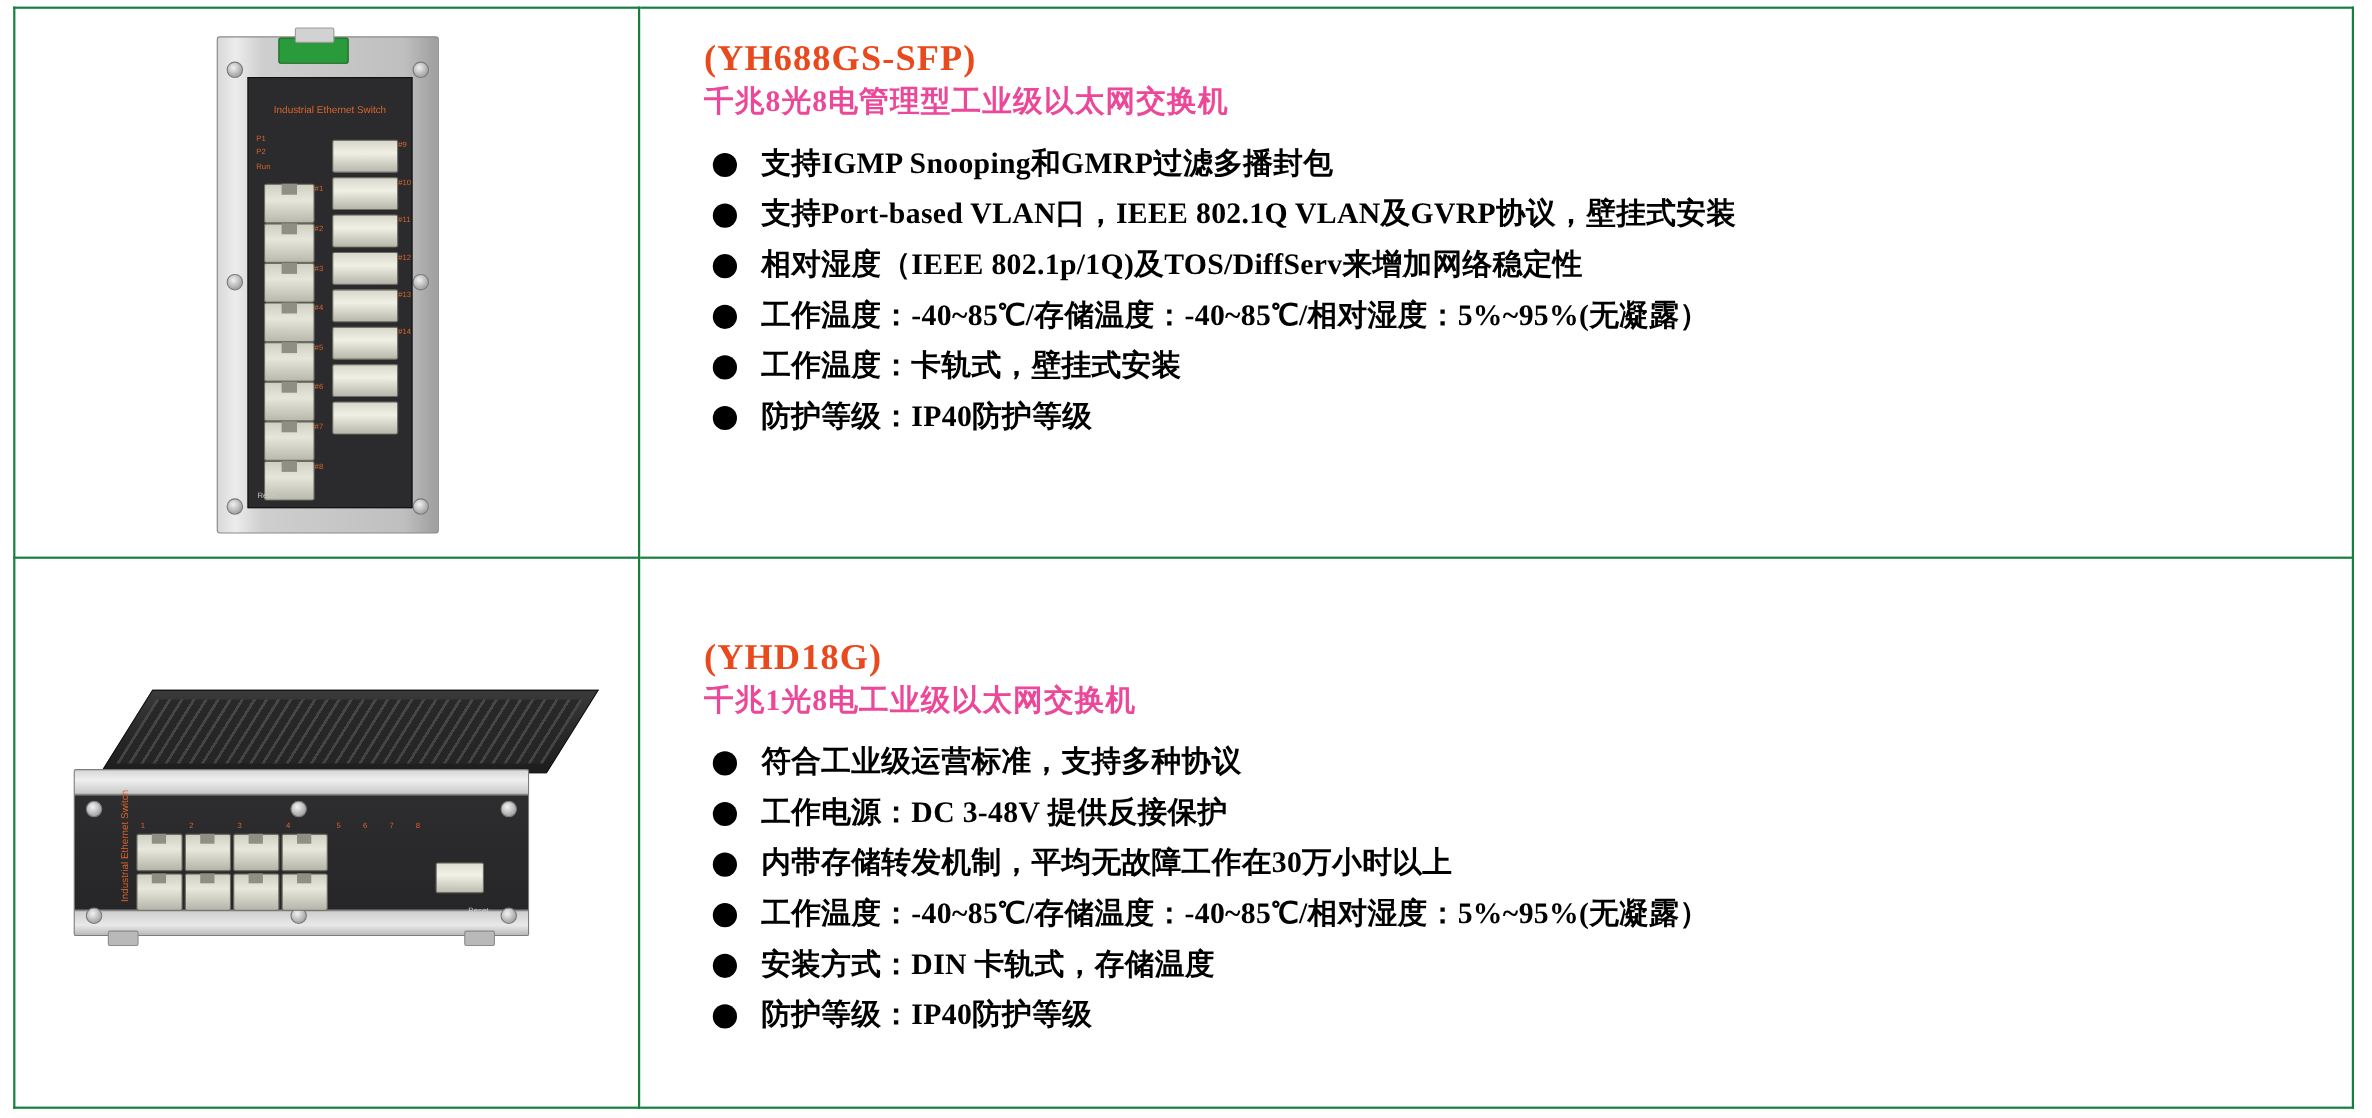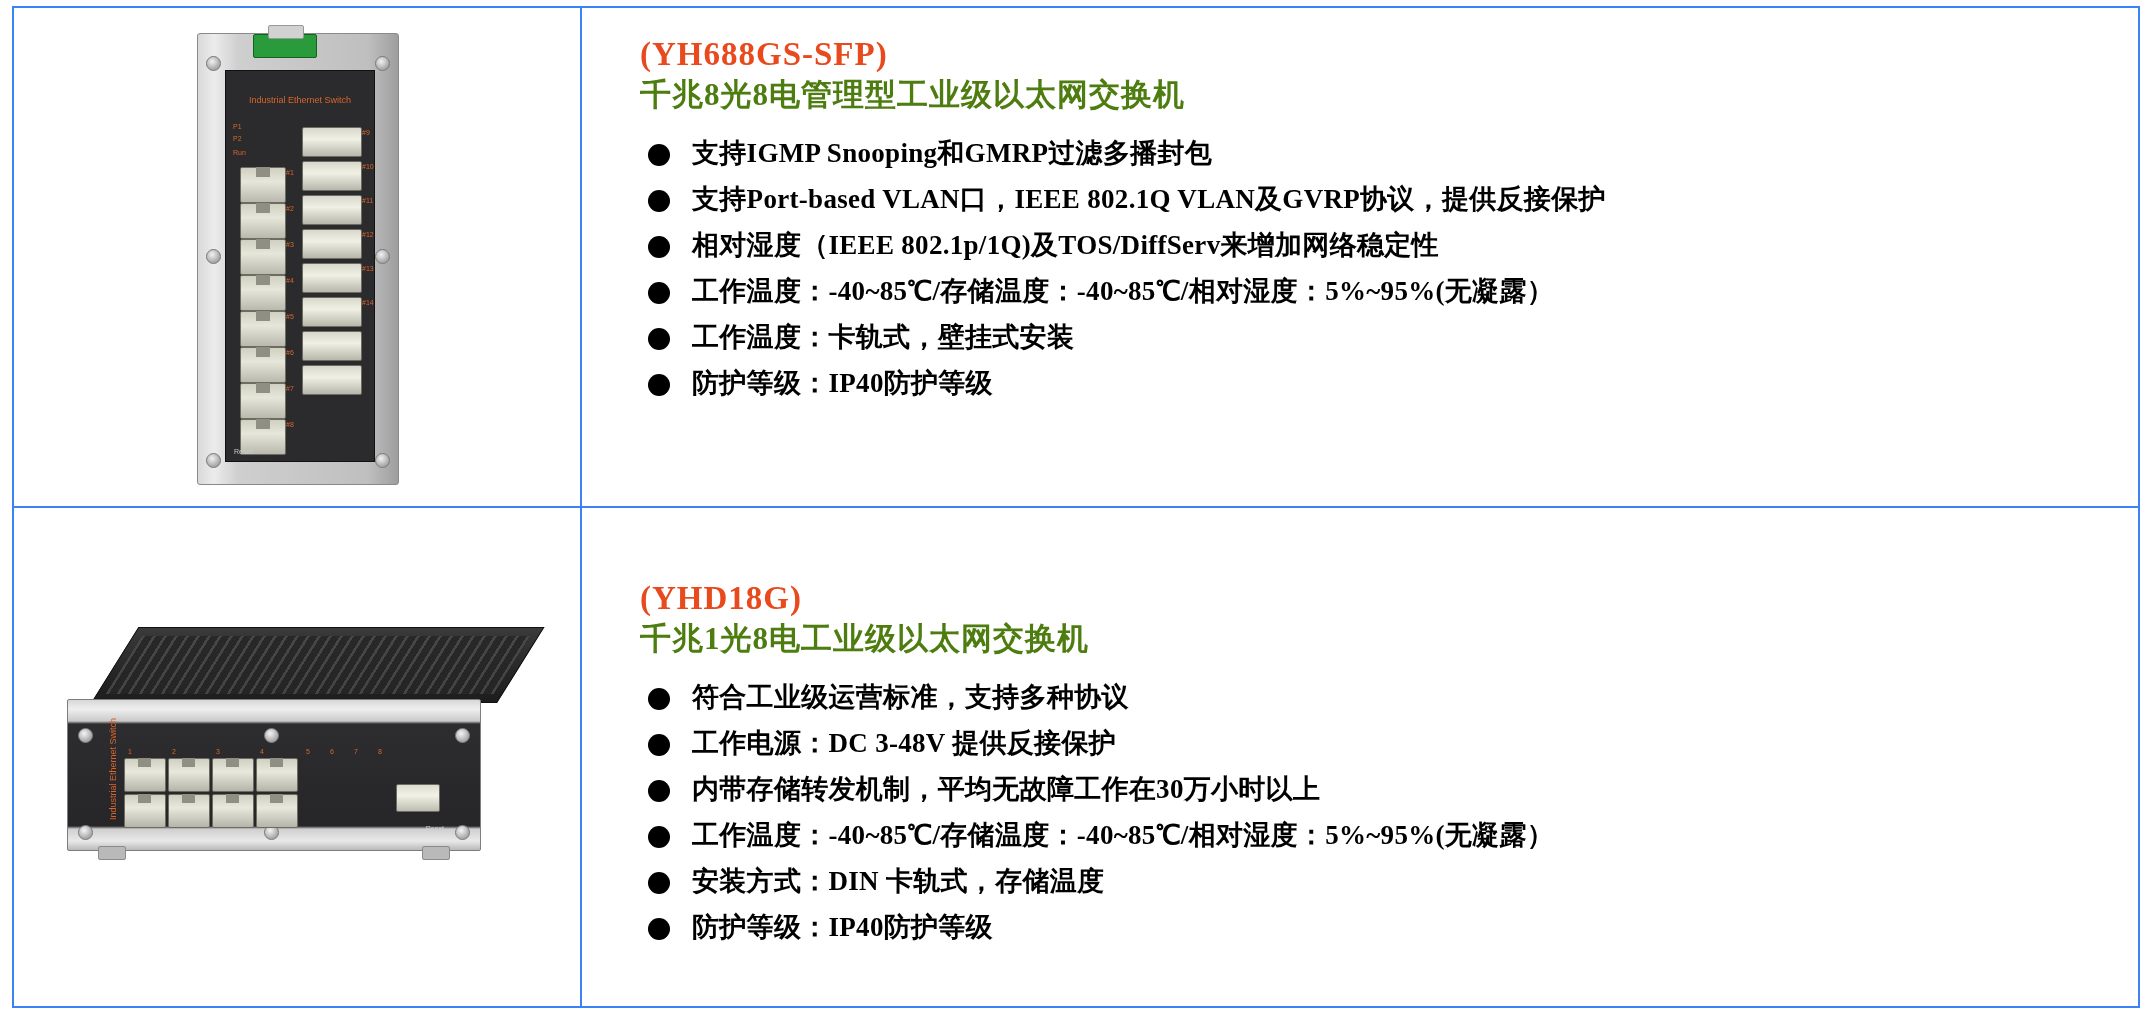--- a/index.html
+++ b/index.html
@@ -24,21 +24,21 @@
   }
 
   .table {
     border: 2px solid #000;
     border-collapse: collapse;
     width: 2128px;
     height: 1000px;
     table-layout: fixed;
   }
   .table > tbody > tr > td {
-    border: 2px solid #3b82f6;
+    border: 2px solid #15803d;
     vertical-align: top;
     padding: 0;
   }
 
   .col-img { width: 566px; }
   .col-txt { width: auto; }
 
   .row-1 { height: 500px; }
   .row-2 { height: 500px; }
 
@@ -57,23 +57,23 @@
   .model {
     color: #e8491d;
     font-weight: bold;
     font-size: 33px;
     letter-spacing: 1px;
     line-height: 1.22;
     margin: 0 0 2px 0;
     font-family: "Liberation Serif", serif;
   }
   .subtitle {
-    color: #4d7c0f;
+    color: #ec4899;
     font-weight: bold;
-    font-size: 31px;
+    font-size: 27px;
     letter-spacing: 1px;
     line-height: 1.25;
     margin: 0 0 22px 0;
     font-family: "Liberation Serif", serif;
   }
 
   ul.feature-list {
     list-style: none;
     margin: 0;
     padding: 0 0 0 8px;
@@ -386,21 +386,21 @@
             </div>
           </div>
         </td>
 
         <td class="col-txt">
           <div class="txt-cell">
             <div class="model">(YH688GS-SFP)</div>
             <div class="subtitle">千兆8光8电管理型工业级以太网交换机</div>
             <ul class="feature-list">
               <li><span class="bullet-dot"></span><span>支持IGMP Snooping和GMRP过滤多播封包</span></li>
-              <li><span class="bullet-dot"></span><span>支持Port-based VLAN口，IEEE 802.1Q VLAN及GVRP协议，提供反接保护</span></li>
+              <li><span class="bullet-dot"></span><span>支持Port-based VLAN口，IEEE 802.1Q VLAN及GVRP协议，壁挂式安装</span></li>
               <li><span class="bullet-dot"></span><span>相对湿度（IEEE 802.1p/1Q)及TOS/DiffServ来增加网络稳定性</span></li>
               <li><span class="bullet-dot"></span><span>工作温度：-40~85℃/存储温度：-40~85℃/相对湿度：5%~95%(无凝露）</span></li>
               <li><span class="bullet-dot"></span><span>工作温度：卡轨式，壁挂式安装</span></li>
               <li><span class="bullet-dot"></span><span>防护等级：IP40防护等级</span></li>
             </ul>
           </div>
         </td>
       </tr>
 
       <tr class="row-2">

